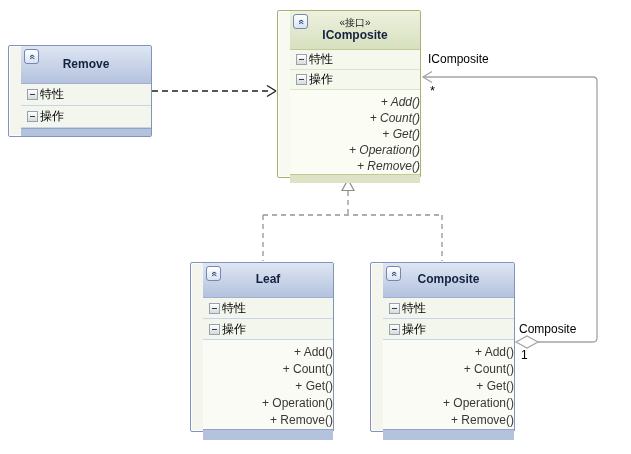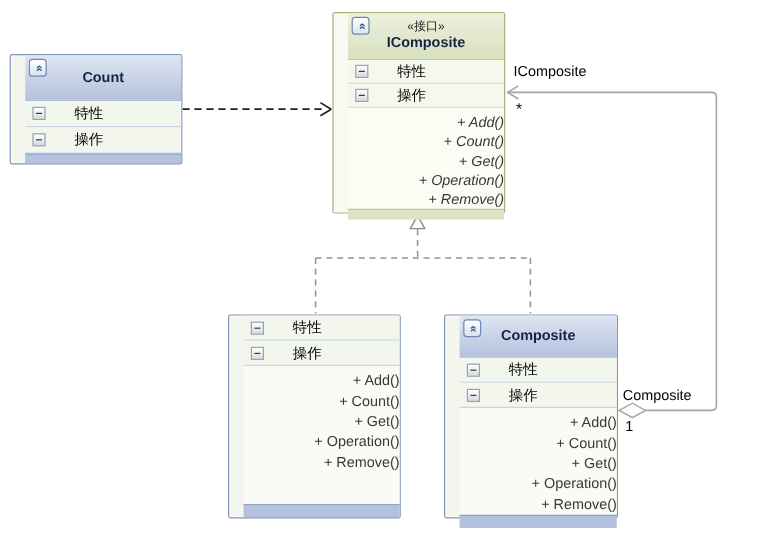--- a/index.html
+++ b/index.html
@@ -18,21 +18,21 @@
               flex-direction:column;justify-content:center;gap:1px;}
   .title{font-weight:bold;color:#14223f;font-size:12px;line-height:1.1;}
   .stereotype{font-size:10px;color:#1c1c1c;line-height:1.1;}
 
   .expand{position:absolute;left:3px;top:3px;width:13px;height:13px;border:1px solid #7089b3;
           border-radius:3px;background:linear-gradient(#ffffff,#dbe3ef);
           display:flex;align-items:center;justify-content:center;cursor:pointer;}
   .expand .chev{display:block;transform:rotate(90deg);font-size:10px;font-weight:bold;
                 color:#33568c;line-height:1;}
 
-  .row{flex:0 0 auto;display:flex;align-items:center;padding-left:6px;gap:24px;
+  .row{flex:0 0 auto;display:flex;align-items:center;padding-left:6px;gap:2px;
        font-size:12px;color:#000;box-sizing:border-box;}
   .blue .row{border-bottom:1px solid #c9d4e8;background:#f3f6ed;}
   .green .row{border-bottom:1px solid #dce3c8;background:#f5f8ec;}
 
   .minus{width:9px;height:9px;border:1px solid #99a1ad;box-sizing:content-box;
          background:linear-gradient(#ffffff,#d6dade);display:flex;align-items:center;
          justify-content:center;flex:0 0 auto;cursor:pointer;}
   .minus::after{content:"";width:5px;height:1px;background:#3a3a3a;}
 
   .ops{flex:1 1 auto;padding:4px 0 0 21px;font-size:12px;color:#383838;background:#fafbf4;}
@@ -73,21 +73,21 @@
       <path d="M432,71.5 L423,77 L432,82.5" fill="none" stroke="#a4a4a4" stroke-width="1.3"></path>
       <polygon points="516,342 527,336 538,342 527,348" fill="#fdfdfd" stroke="#a4a4a4" stroke-width="1.2"></polygon>
     </g>
   </svg>
 
   <div class="node blue" style="left:8px;top:45px;width:144px;height:92px">
     <div class="hdr" style="height:37px">
       <span class="expand">
           <span class="chev">«</span>
         </span>
-      <span class="title">Count</span>
+      <span class="title">Remove</span>
     </div>
     <div class="row" style="height:22px">
       <span class="minus"></span>
       <span>特性</span>
     </div>
     <div class="row" style="height:22px">
       <span class="minus"></span>
       <span>操作</span>
     </div>
     <div class="strip grow"></div>
@@ -113,20 +113,26 @@
       <div class="op">+ Add()</div>
       <div class="op">+ Count()</div>
       <div class="op">+ Get()</div>
       <div class="op">+ Operation()</div>
       <div class="op">+ Remove()</div>
     </div>
     <div class="strip" style="height:8px"></div>
   </div>
 
   <div class="node blue" style="left:190px;top:262px;width:144px;height:170px">
+    <div class="hdr" style="height:34px">
+      <span class="expand">
+          <span class="chev">«</span>
+        </span>
+      <span class="title">Leaf</span>
+    </div>
     <div class="row" style="height:21px">
       <span class="minus"></span>
       <span>特性</span>
     </div>
     <div class="row" style="height:21px">
       <span class="minus"></span>
       <span>操作</span>
     </div>
     <div class="ops">
       <div class="op">+ Add()</div>

